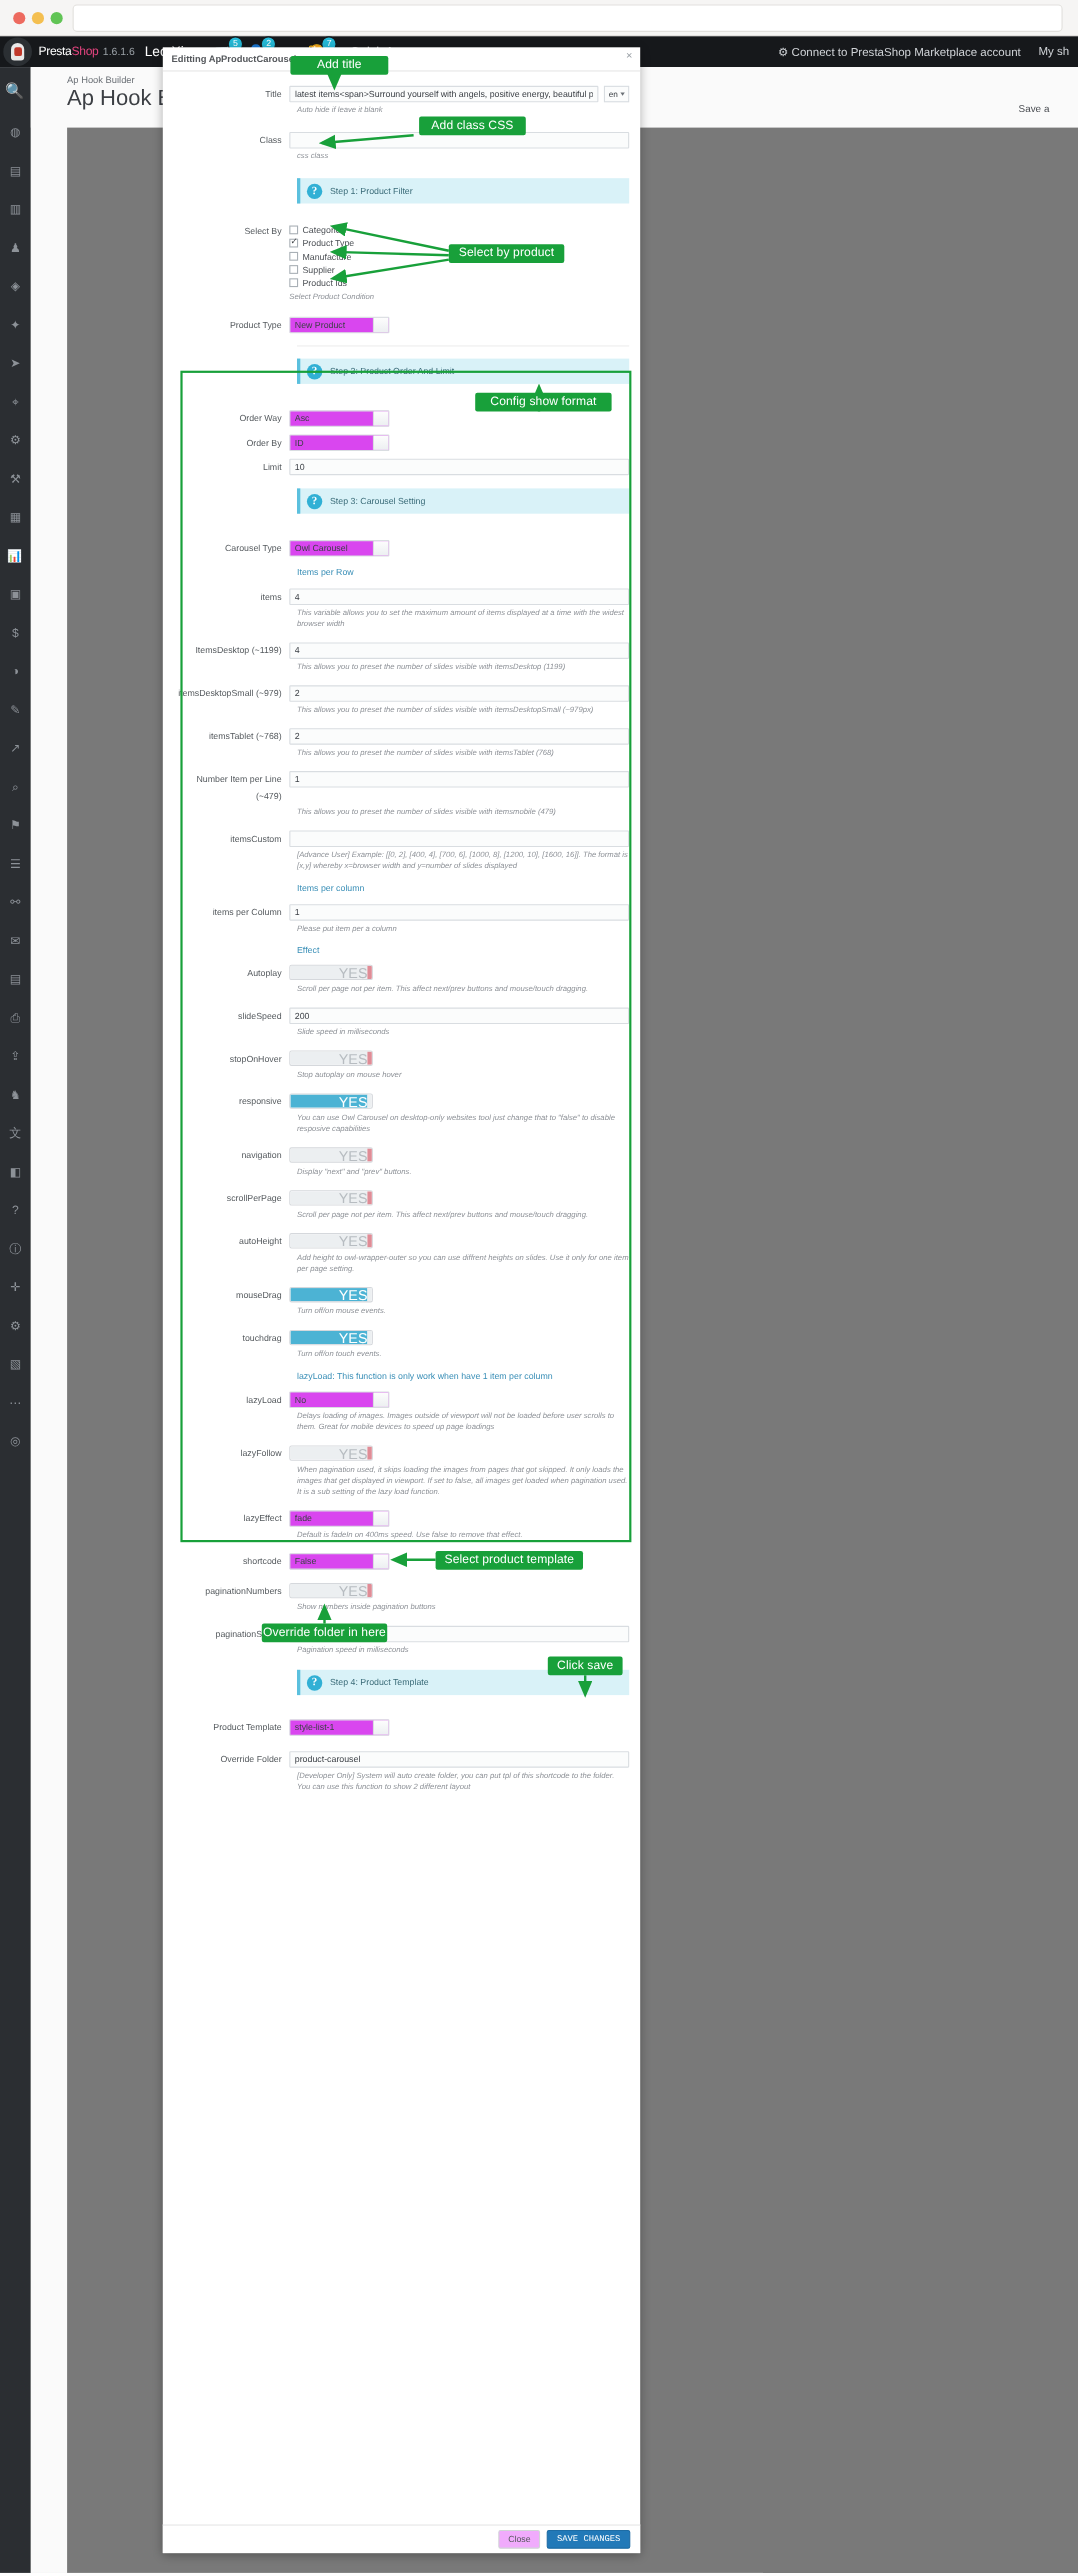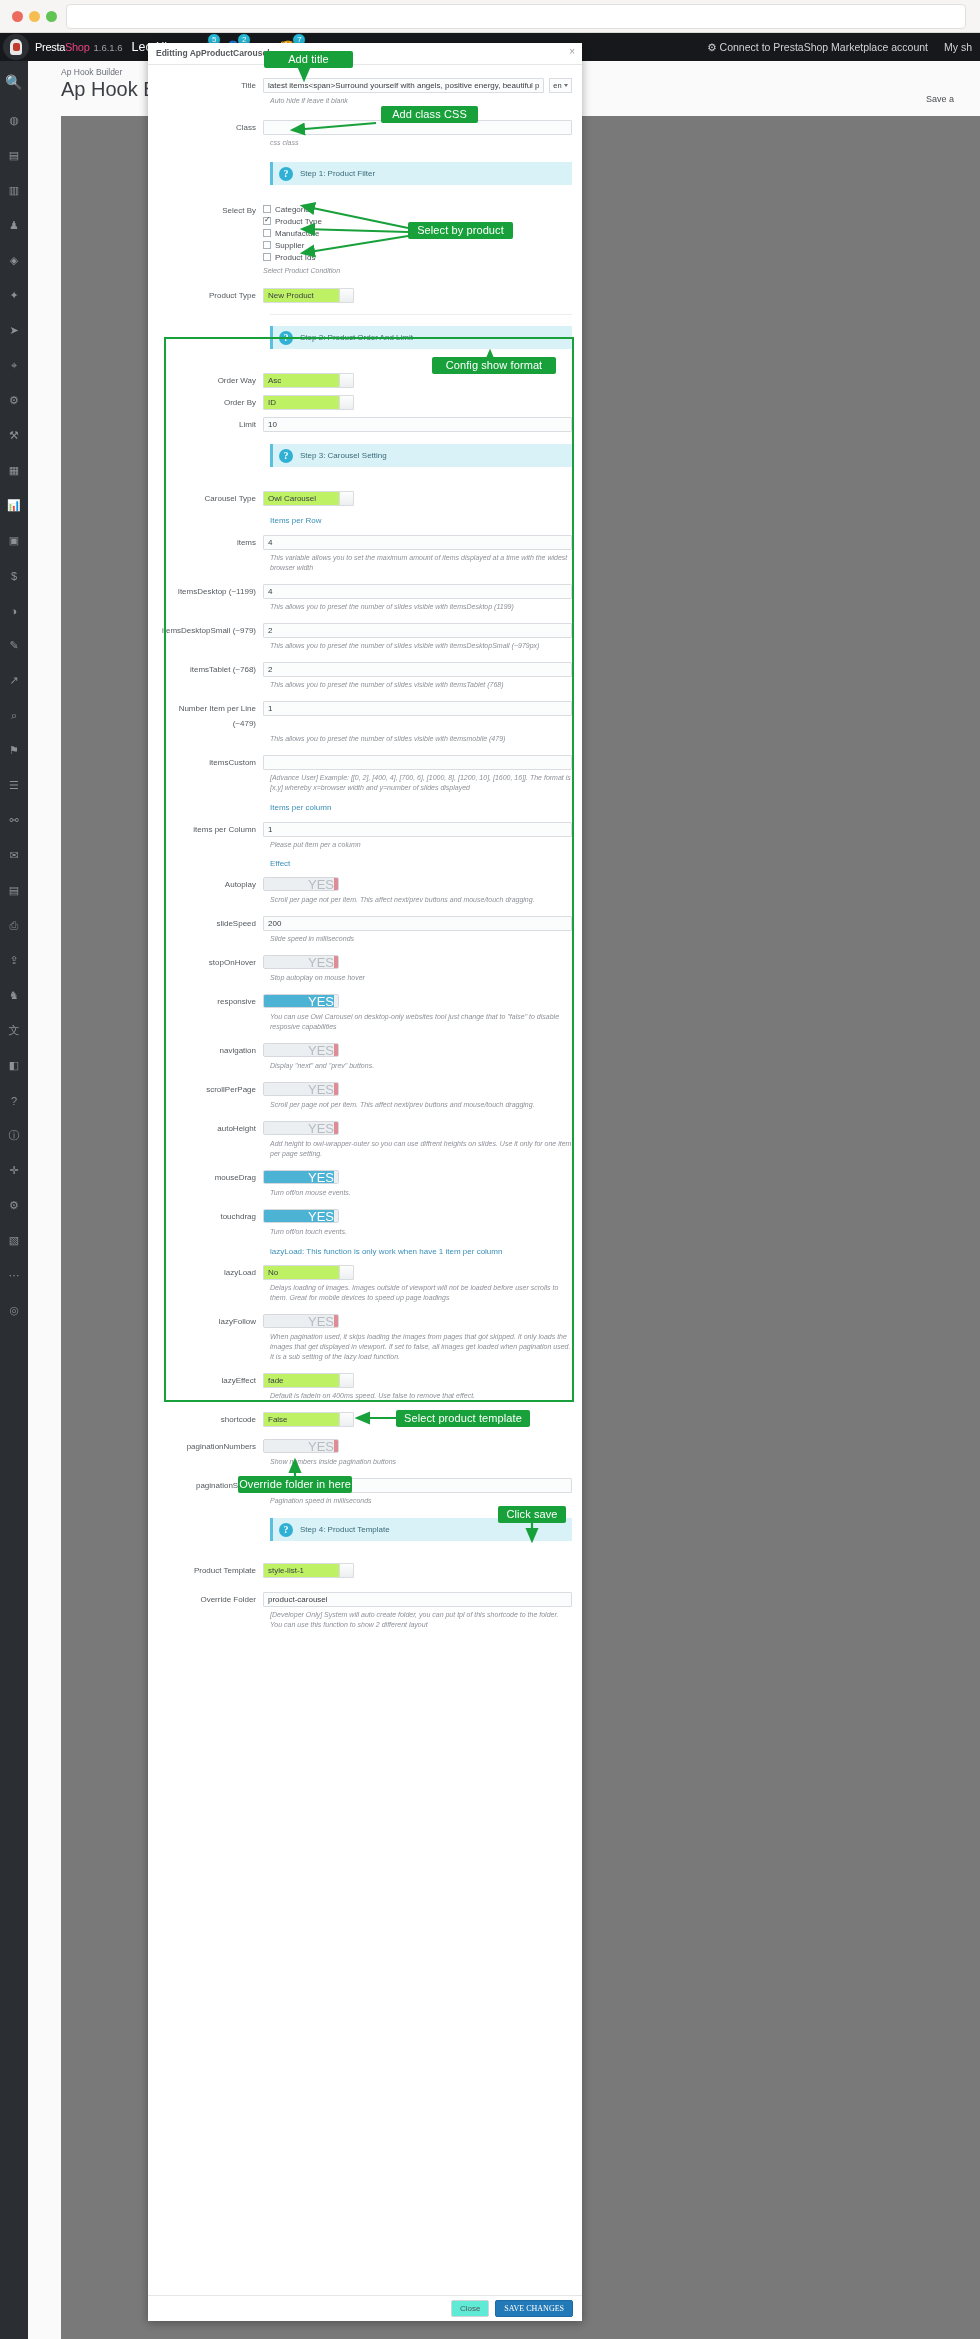--- a/index.html
+++ b/index.html
@@ -114,21 +114,21 @@
   }
   .help-row{ padding:0 10px 0 122px; }
 
   input.tb, select.sb{
     width:100%; height:15px; border:1px solid #d9dde1; background:#fbfcfc;
     font-size:8px; color:#3c4046; padding:0 4px; font-family:"Liberation Sans",sans-serif;
     border-radius:1px; outline:none;
   }
   select.sb{
     width:91px; height:15px; -webkit-appearance:none; appearance:none;
-    background:#bef264; padding-right:16px;
+    background:#d946ef; padding-right:16px;
   }
   .selwrap{ position:relative; display:inline-block; }
   .selwrap::after{
     content:""; position:absolute; right:1px; top:1px; width:13px; height:13px;
     background:linear-gradient(#fdfdfd,#eceff1); border-left:1px solid #d9dde1;
     pointer-events:none;
   }
   .selwrap .cv{
     position:absolute; right:4px; top:5px; width:0;height:0;
     border-left:3px solid transparent;border-right:3px solid transparent;
@@ -190,28 +190,28 @@
   }
   svg.anno{ position:absolute; left:0; top:0; width:980px; height:2339px; z-index:35; pointer-events:none; }
 
   
   #modal-footer{
     position:absolute; left:0; bottom:0; width:434px; height:26px;
     border-top:1px solid #e6e6e6; background:#fff;
     display:flex; align-items:center; justify-content:flex-end; gap:6px; padding-right:9px;
   }
   .btn-close{
-    background:#5eead4; border:1px solid #d2d5d8; color:#55585c;
+    background:#f0abfc; border:1px solid #d2d5d8; color:#55585c;
     font-size:8px; padding:3px 8px; border-radius:2px; cursor:pointer;
     font-family:"Liberation Sans",sans-serif;
   }
   .btn-save{
     background:#2279b8; border:1px solid #1e6ca4; color:#fff;
     font-size:8px; padding:3px 8px; border-radius:2px; cursor:pointer;
-    font-family:Liberation Serif, serif;
+    font-family:Liberation Mono, monospace;
   }
 </style>
 </head>
 <body>
 
 <div id="browser-chrome">
   <div class="tb">
     <span class="tl-dot" style="background:#ed6a5f"></span>
     <span class="tl-dot" style="background:#f4bf50"></span>
     <span class="tl-dot" style="background:#61c455"></span>

